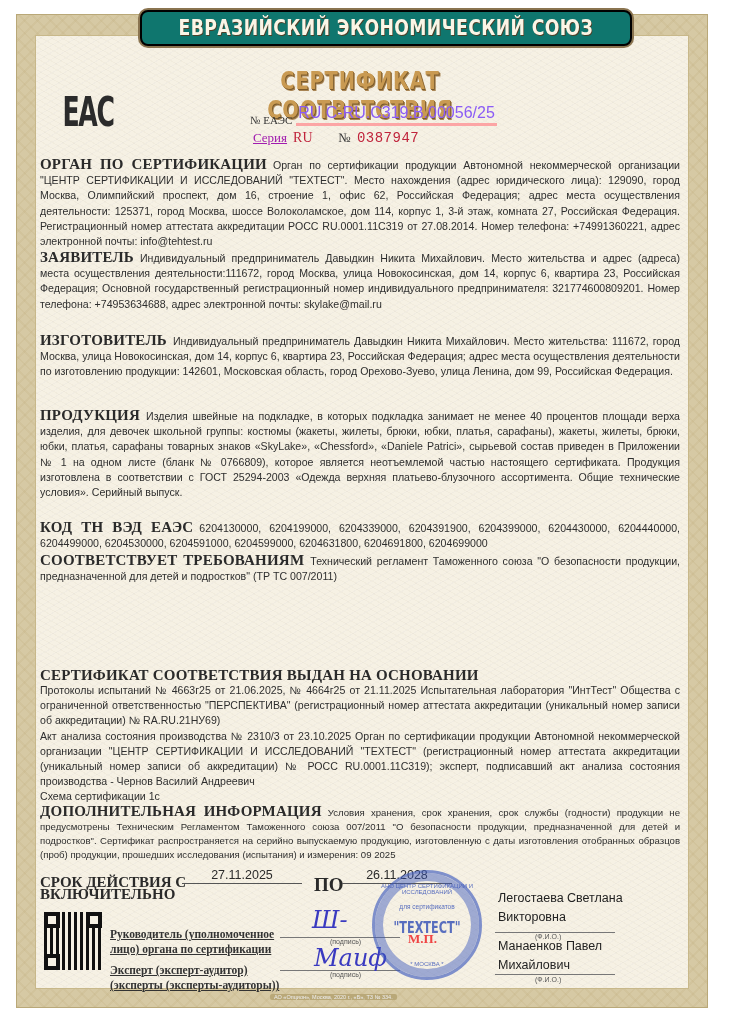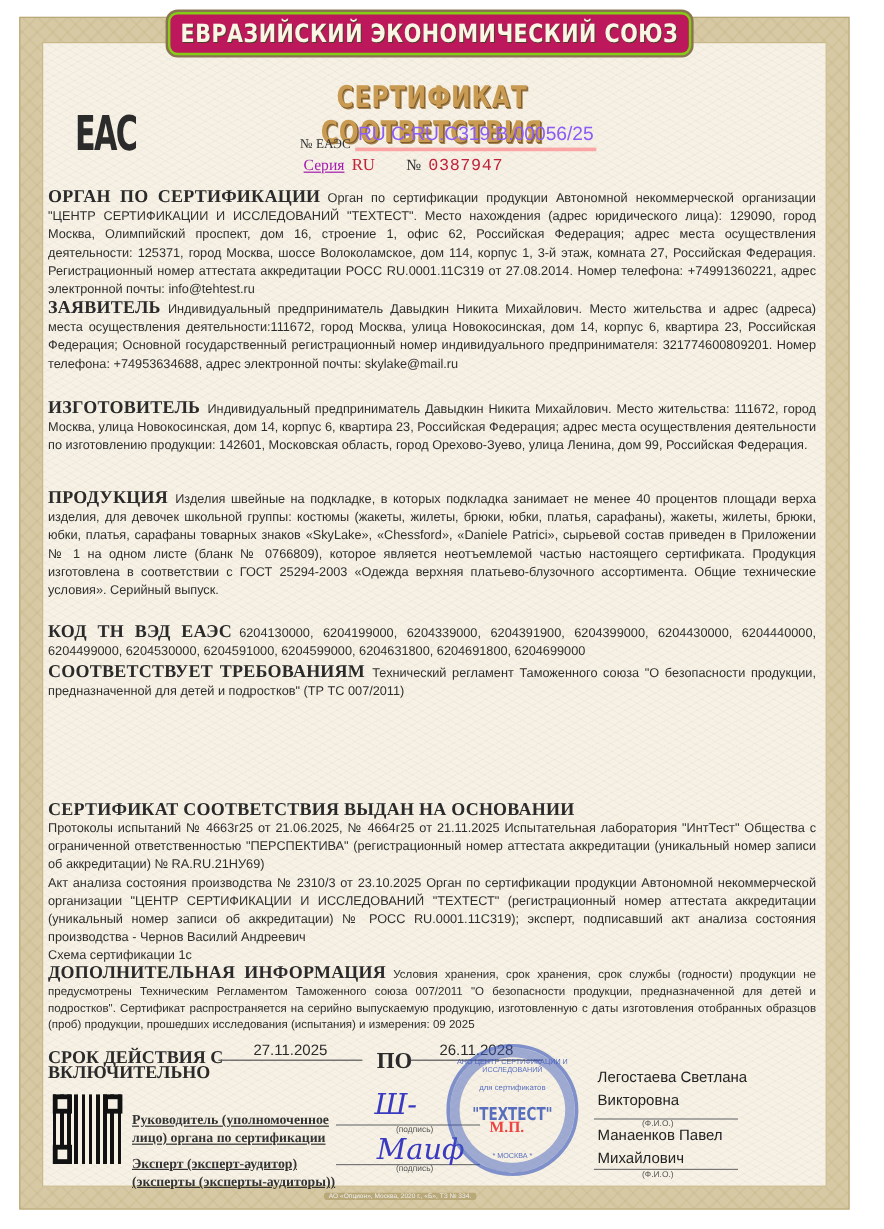--- a/index.html
+++ b/index.html
@@ -17,22 +17,22 @@
   .inner {
     position: absolute; left: 18px; top: 20px; right: 18px; bottom: 18px;
     background:
       repeating-linear-gradient(30deg, rgba(200,190,160,0.10) 0 1px, transparent 1px 5px),
       repeating-linear-gradient(-30deg, rgba(180,180,200,0.08) 0 1px, transparent 1px 6px),
       #f6f1e4;
     border: 1px solid #c8b88a;
   }
 
   .eaeu-banner {
-    position: absolute; left: 140px; top: 10px; width: 436px; height: 36px;
-    background: #be185d; border: 2px solid #84cc16; border-radius: 8px;
+    position: absolute; left: 140px; top: 10px; width: 492px; height: 36px;
+    background: #0f766e; border: 2px solid #000000; border-radius: 8px;
     box-shadow: 0 0 0 2px #8a7450;
     display: flex; align-items: center; justify-content: center;
   }
   .eaeu-banner span {
     font-family: "DejaVu Sans", sans-serif; font-weight: bold; font-size: 21px;
     color: #fbf5e6; letter-spacing: 0.5px; transform: scaleX(0.82);
     text-shadow: 1px 1px 0 #4d3f28; white-space: nowrap;
   }
 
   .eac-logo {

